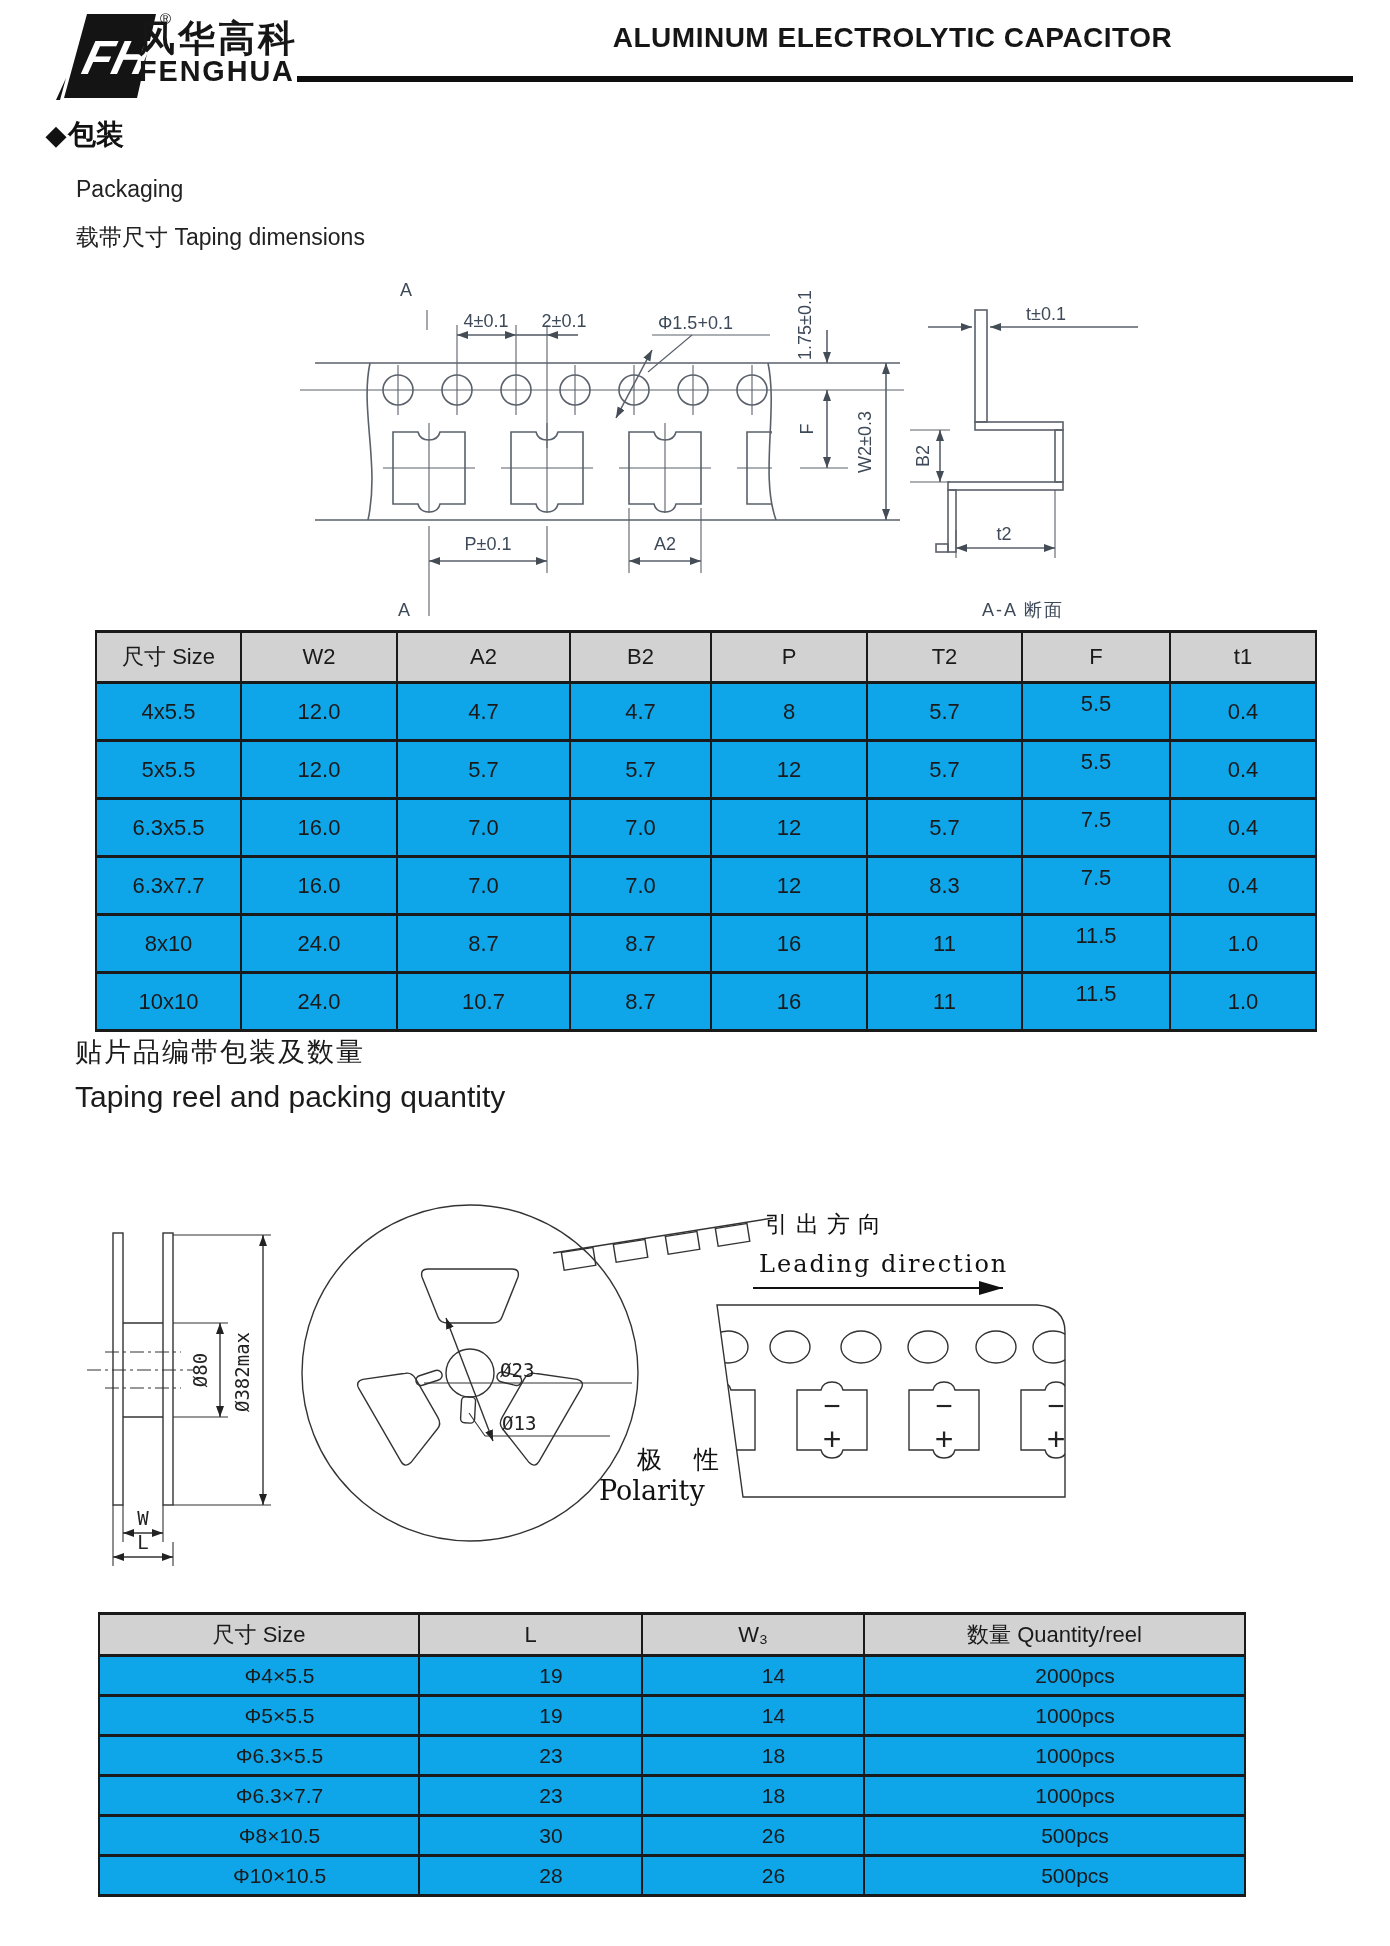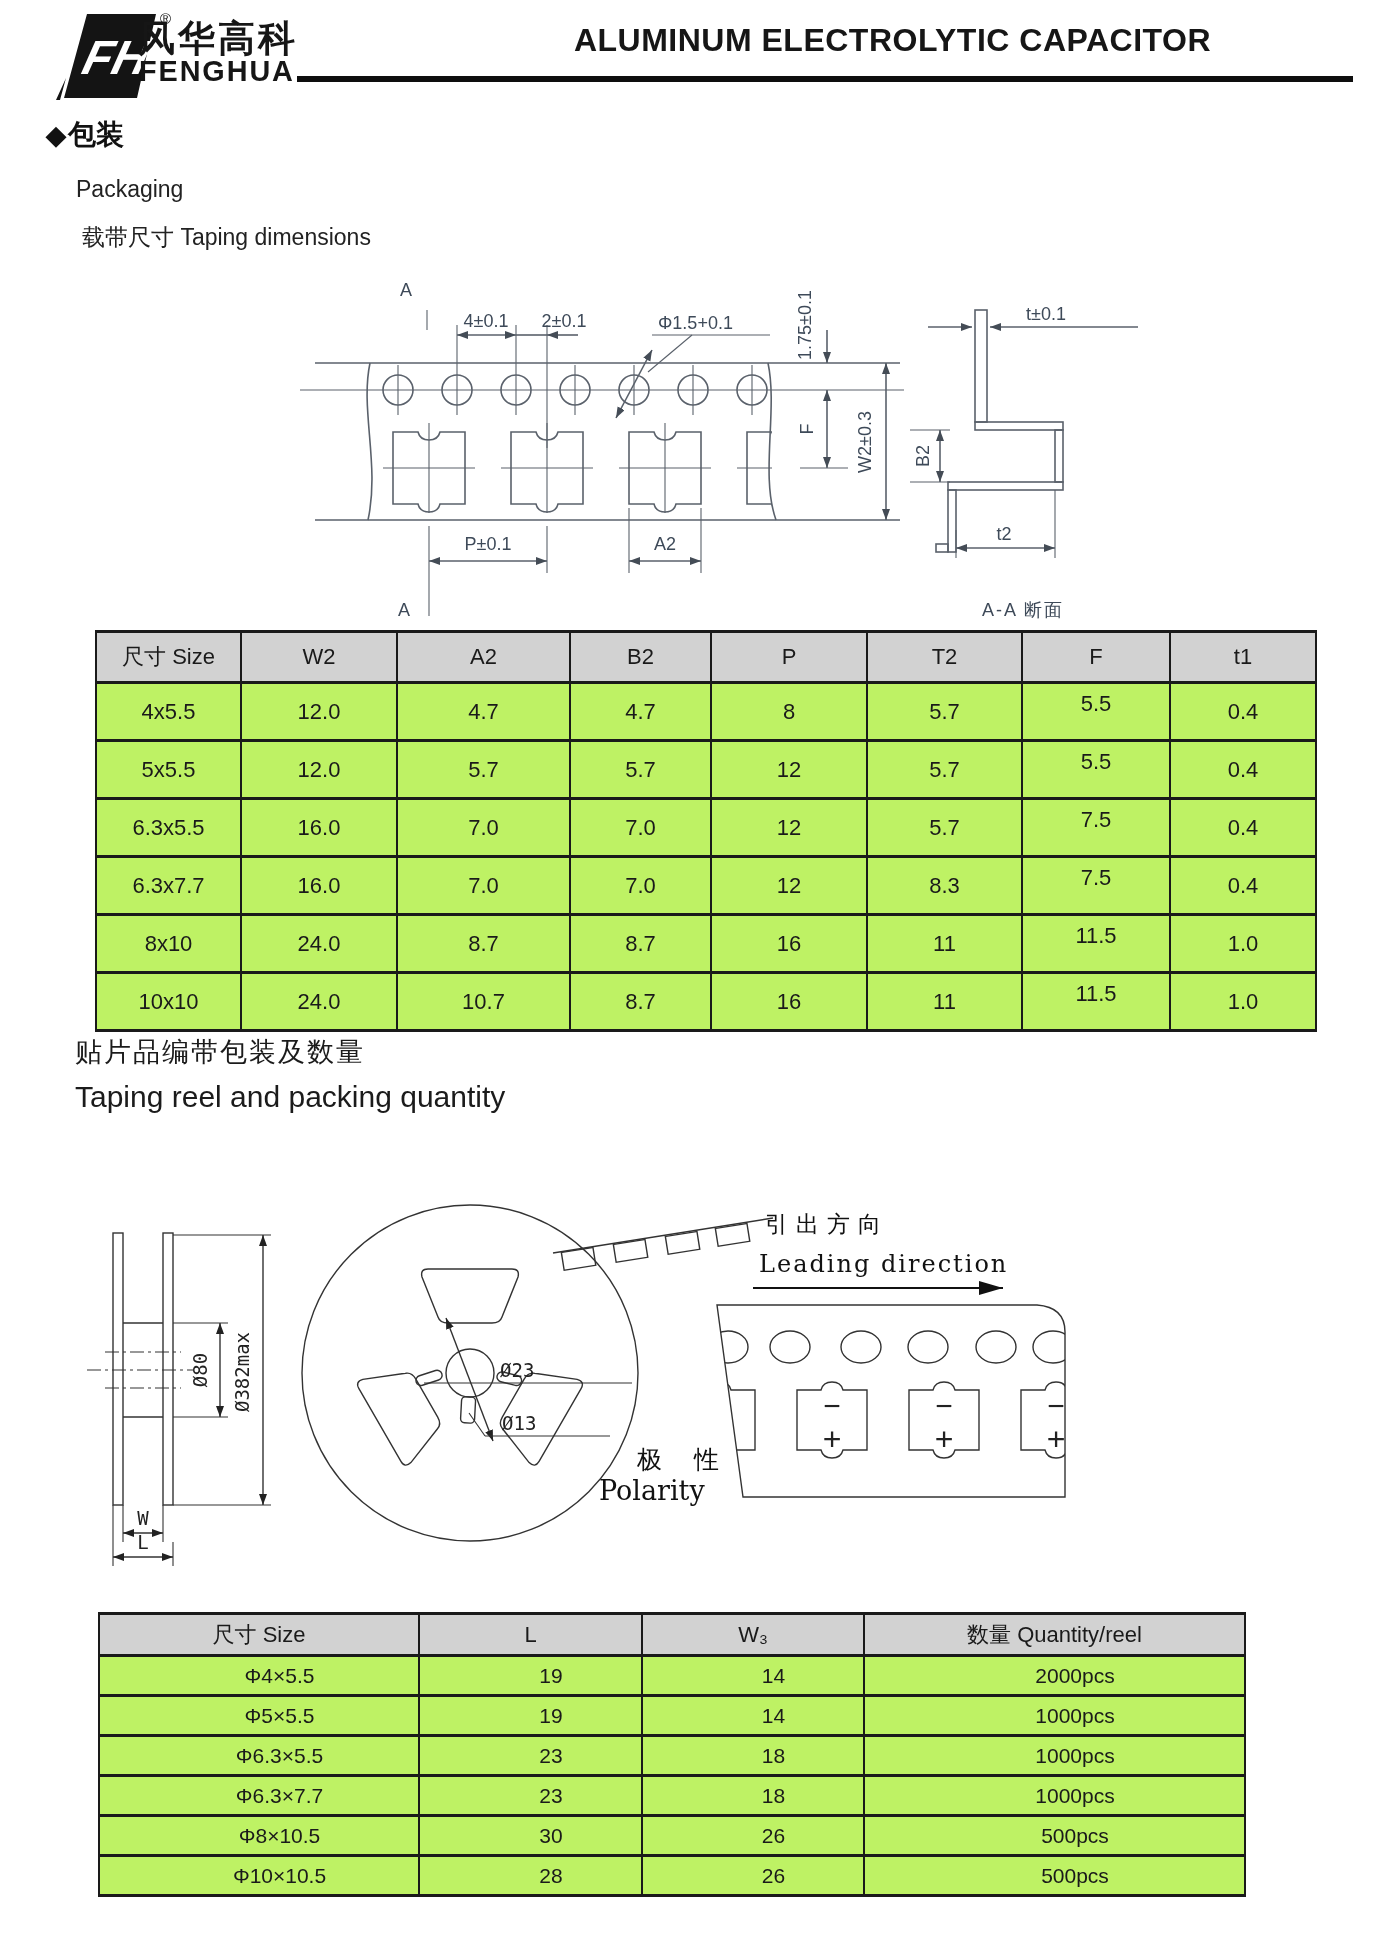--- a/index.html
+++ b/index.html
@@ -3,33 +3,33 @@
 <meta charset="utf-8">
 <style>
   html,body{margin:0;padding:0;background:#e8e8e8;}
   .page{position:relative;width:1390px;height:1946px;background:#ffffff;margin:0 auto;
         font-family:"Liberation Sans",sans-serif;color:#1a1a1a;overflow:hidden;}
   .abs{position:absolute;}
 
   
   .logo-cn{left:138px;top:14px;font-size:37px;font-weight:bold;letter-spacing:3px;color:#161616;}
   .logo-en{left:139px;top:54px;font-size:30px;font-weight:bold;letter-spacing:2px;color:#161616;transform:scaleX(.96);transform-origin:left;}
-  .page-title{left:430px;top:22px;width:925px;text-align:center;font-size:32px;font-weight:bold;color:#161616;letter-spacing:.5px;margin:0;}
+  .page-title{left:430px;top:22px;width:925px;text-align:center;font-size:28px;font-weight:bold;color:#161616;letter-spacing:.5px;margin:0;}
   .header-rule{left:297px;top:76px;width:1056px;height:6px;background:#0e0e0e;}
 
   
   .sec1-cn{left:46px;top:116px;font-size:28px;font-weight:bold;color:#111;}
   .sec1-cn .diamond{font-size:26px;margin-right:2px;}
   .sec1-en{left:76px;top:176px;font-size:23px;color:#222;}
-  .sec1-sub{left:76px;top:222px;font-size:23px;color:#222;margin-left:6px;}
+  .sec1-sub{left:76px;top:222px;font-size:23px;color:#222;}
   .sec2-cn{left:75px;top:1034px;font-size:27px;color:#1b1b1b;letter-spacing:2px;}
   .sec2-en{left:75px;top:1080px;font-size:30px;color:#1b1b1b;}
 
   
-  table{border-collapse:collapse;table-layout:fixed;background:#bef264;}
+  table{border-collapse:collapse;table-layout:fixed;background:#0ea5e9;}
   th,td{border:2px solid #1a1a1a;border-top-width:3px;border-bottom-width:3px;
         text-align:center;vertical-align:middle;overflow:hidden;}
   .t1{left:95px;top:630px;width:1220px;}
   .t1 th{height:46px;font-size:22px;font-weight:500;background:#d2d2d2;}
   .t1 td{height:47px;font-size:22px;}
   .t1 td:nth-child(7){vertical-align:top;padding-top:7px;}
   .t2{left:98px;top:1612px;width:1146px;}
   .t2 th{height:37px;font-size:22px;font-weight:500;background:#d2d2d2;}
   .t2 td{height:35px;font-size:21px;padding-left:42px;}
 

